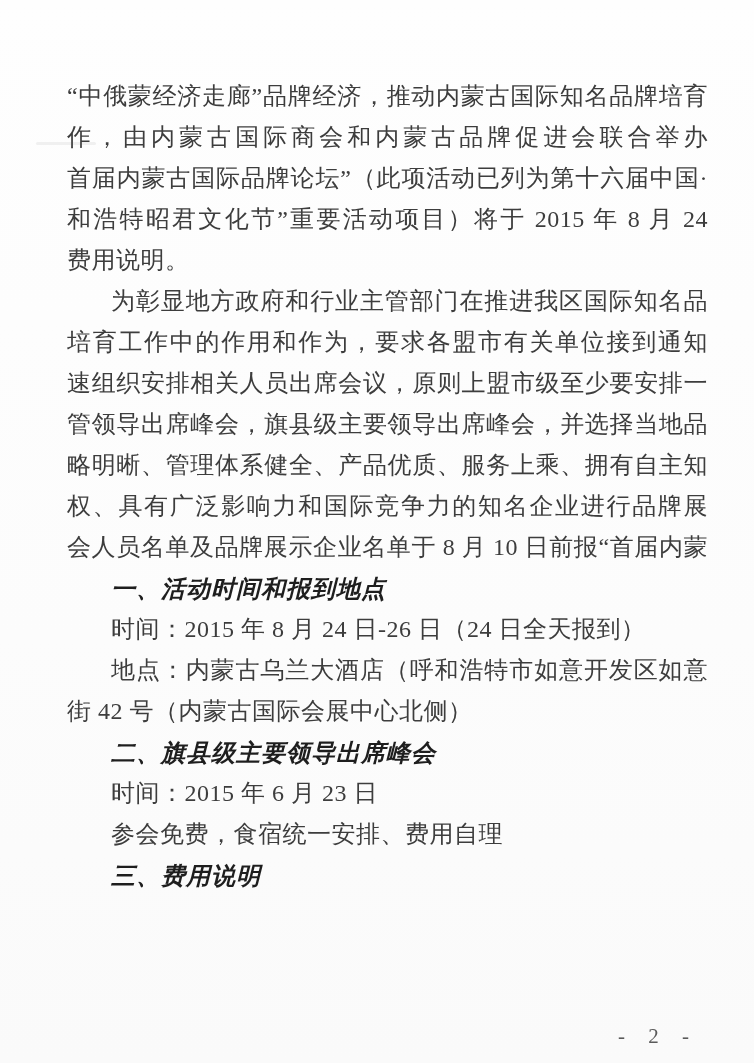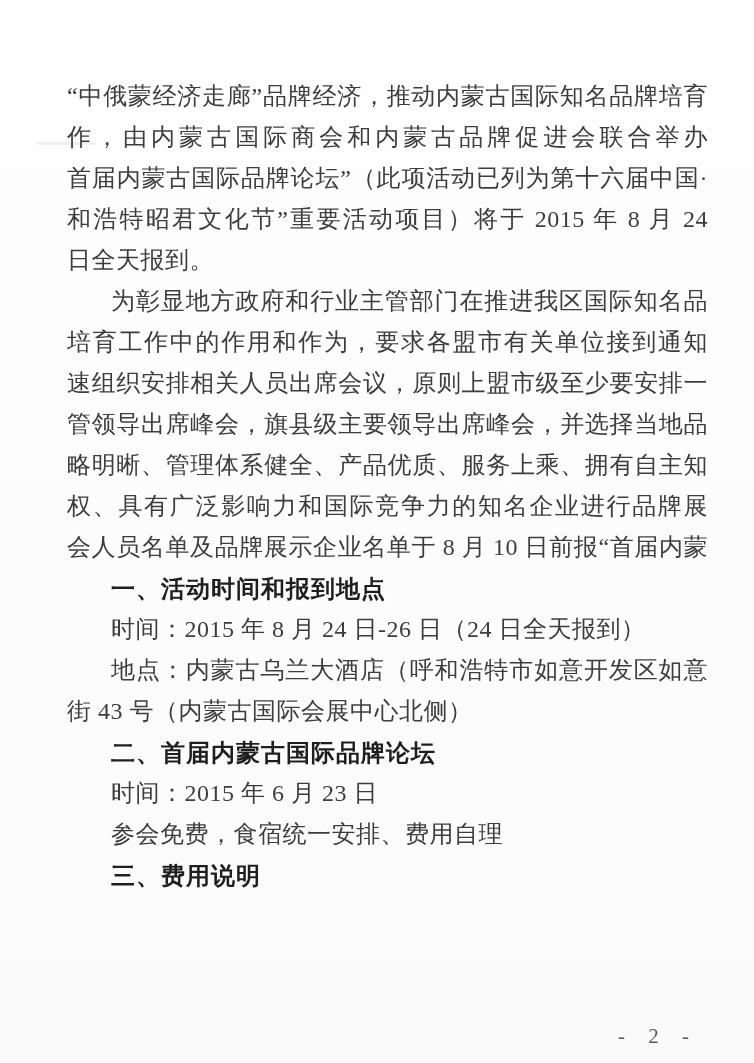--- a/index.html
+++ b/index.html
@@ -46,20 +46,21 @@
     padding-left: 44px;
   }
   .line.indent.justify {
     width: 597px;
   }
   .line.heading {
     font-family: "Liberation Sans", "DejaVu Sans", sans-serif;
     font-weight: 700;
     color: #1e1e1e;
     letter-spacing: 1px;
+    font-style: italic;
   }
   .page-number {
     position: absolute;
     top: 1022px;
     right: 56px;
     font-size: 21px;
     line-height: 28px;
     color: #5a5a5a;
     letter-spacing: 9px;
     font-family: "Liberation Serif", "DejaVu Serif", serif;
@@ -80,32 +81,32 @@
 <body>
 
 <div class="page">
   <div class="scan-streak"></div>
 
   <div class="text-block">
     <div class="line justify">“中俄蒙经济走廊”品牌经济，推动内蒙古国际知名品牌培育工</div>
     <div class="line justify">作，由内蒙古国际商会和内蒙古品牌促进会联合举办的“2015</div>
     <div class="line justify">首届内蒙古国际品牌论坛”（此项活动已列为第十六届中国·呼</div>
     <div class="line justify">和浩特昭君文化节”重要活动项目）将于 2015 年 8 月 24 日-26</div>
-    <div class="line">日全天报到。</div>
+    <div class="line">费用说明。</div>
     <div class="line indent justify">为彰显地方政府和行业主管部门在推进我区国际知名品牌</div>
     <div class="line justify">培育工作中的作用和作为，要求各盟市有关单位接到通知后，迅</div>
     <div class="line justify">速组织安排相关人员出席会议，原则上盟市级至少要安排一名分</div>
     <div class="line justify">管领导出席峰会，旗县级主要领导出席峰会，并选择当地品牌战</div>
     <div class="line justify">略明晰、管理体系健全、产品优质、服务上乘、拥有自主知识产</div>
     <div class="line justify">权、具有广泛影响力和国际竞争力的知名企业进行品牌展示。参</div>
     <div class="line justify">会人员名单及品牌展示企业名单于 8 月 10 日前报“首届内蒙古</div>
     <div class="line heading indent">一、活动时间和报到地点</div>
     <div class="line indent">时间：2015 年 8 月 24 日-26 日（24 日全天报到）</div>
     <div class="line indent justify">地点：内蒙古乌兰大酒店（呼和浩特市如意开发区如意和大</div>
-    <div class="line">街 43 号（内蒙古国际会展中心北侧）</div>
-    <div class="line heading indent">二、首届内蒙古国际品牌论坛</div>
+    <div class="line">街 42 号（内蒙古国际会展中心北侧）</div>
+    <div class="line heading indent">二、旗县级主要领导出席峰会</div>
     <div class="line indent">时间：2015 年 6 月 23 日</div>
     <div class="line indent">参会免费，食宿统一安排、费用自理</div>
     <div class="line heading indent">三、费用说明</div>
   </div>
 
   <div class="page-number">- 2 -</div>
 </div>
 
 </body></html>

